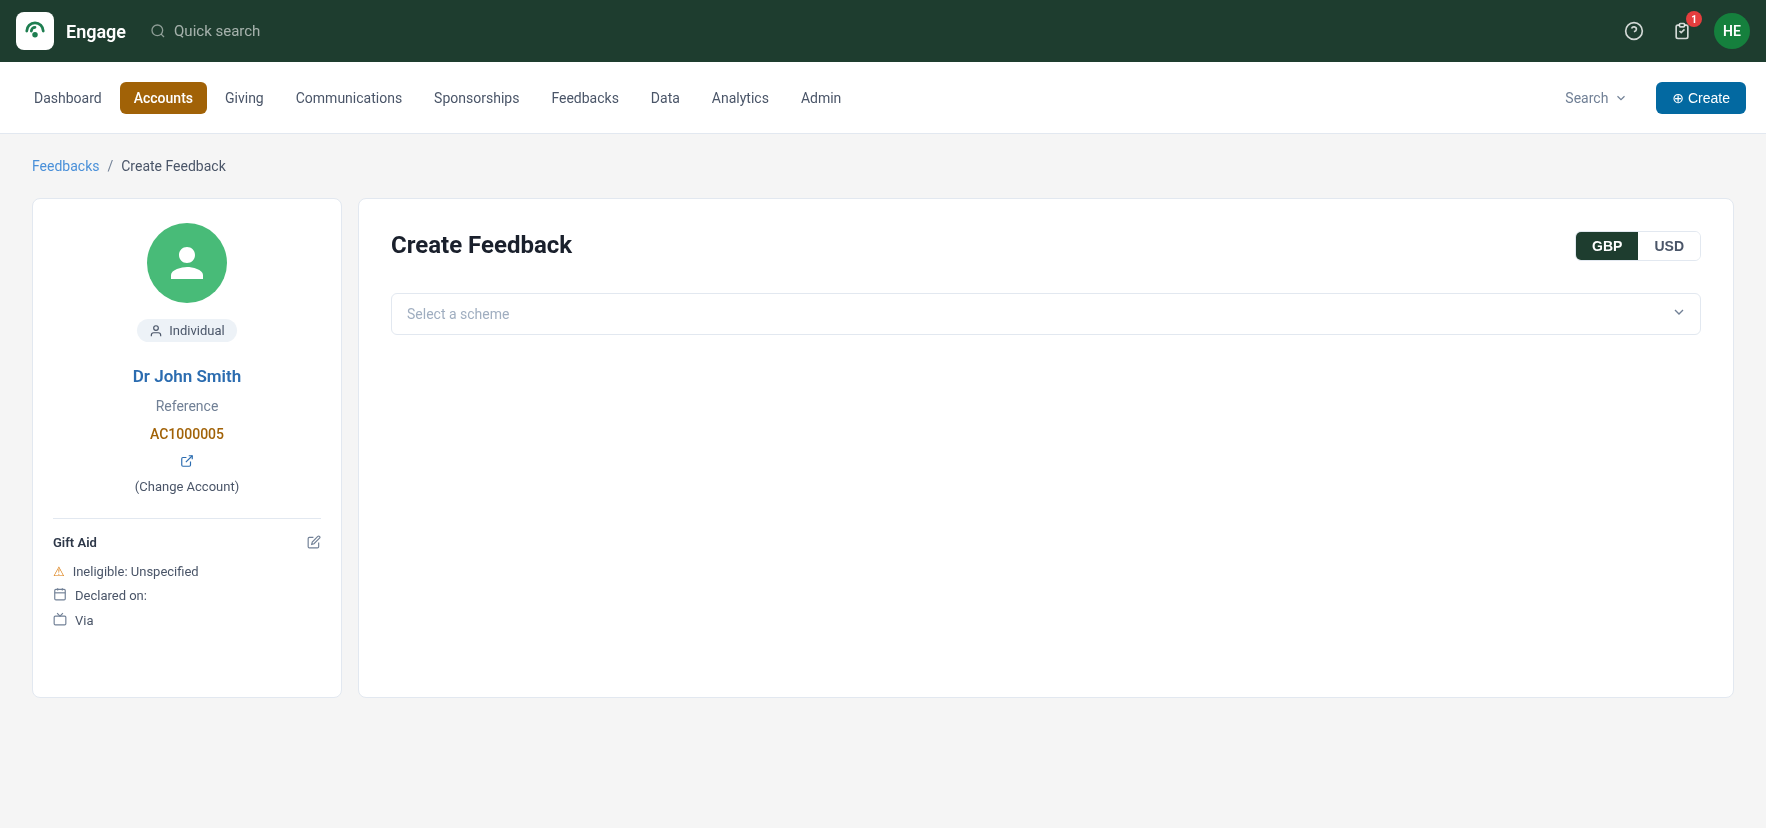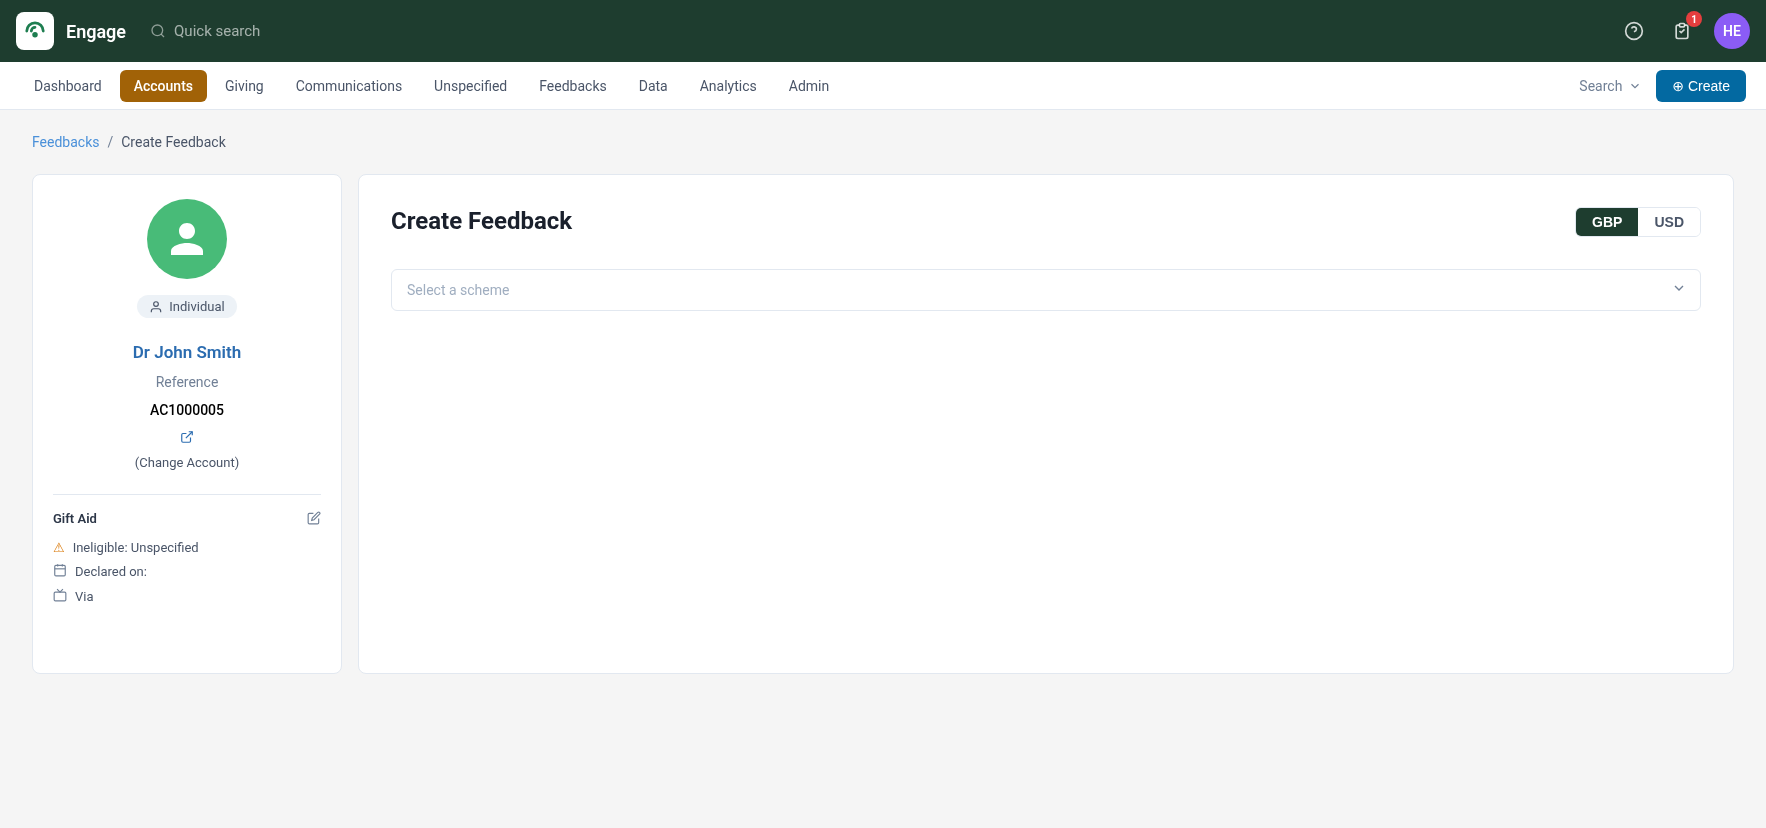--- a/index.html
+++ b/index.html
@@ -69,35 +69,35 @@
       font-size: 10px;
       display: flex;
       align-items: center;
       justify-content: center;
       font-weight: bold;
     }
     .avatar {
       width: 36px;
       height: 36px;
       border-radius: 50%;
-      background: #8b5cf6;
+      background: #15803d;
       color: white;
       display: flex;
       align-items: center;
       justify-content: center;
       font-size: 14px;
       font-weight: 600;
       cursor: pointer;
     }
 
     
     .secondary-nav {
       background: white;
       border-bottom: 1px solid #e2e8f0;
-      height: 48px;
+      height: 72px;
       display: flex;
       align-items: center;
       padding: 0 20px;
       gap: 4px;
     }
     .nav-item {
       padding: 8px 14px;
       border-radius: 6px;
       font-size: 14px;
       color: #4a5568;
@@ -106,21 +106,21 @@
     }
     .nav-item.active {
       background: #a16207;
       color: white;
       font-weight: 500;
     }
     .nav-right {
       margin-left: auto;
       display: flex;
       align-items: center;
-      gap: 4px;
+      gap: 18px;
     }
     .search-dropdown {
       display: flex;
       align-items: center;
       gap: 6px;
       color: #718096;
       font-size: 14px;
       cursor: pointer;
       padding: 6px 10px;
       border-radius: 4px;
@@ -210,21 +210,21 @@
       display: flex;
       align-items: center;
       justify-content: center;
       gap: 12px;
       font-size: 14px;
       color: #4a5568;
       margin-bottom: 8px;
       flex-direction: column;
     }
     .ref-label { color: #718096; }
-    .ref-value { color: #000000; font-weight: 500; }
+    .ref-value { color: #a16207; font-weight: 500; }
     .ext-link { color: #2b6cb0; cursor: pointer; }
     .change-account {
       color: #4a5568;
       font-size: 13px;
       cursor: pointer;
       text-align: center;
       margin-bottom: 24px;
     }
     .divider { border: none; border-top: 1px solid #e2e8f0; margin: 16px 0; }
     .section-title {
@@ -349,21 +349,21 @@
     </div>
     <div class="avatar">HE</div>
   </div>
 </div>
 
 <div class="secondary-nav">
   <div class="nav-item">Dashboard</div>
   <div class="nav-item active">Accounts</div>
   <div class="nav-item">Giving</div>
   <div class="nav-item">Communications</div>
-  <div class="nav-item">Unspecified</div>
+  <div class="nav-item">Sponsorships</div>
   <div class="nav-item">Feedbacks</div>
   <div class="nav-item">Data</div>
   <div class="nav-item">Analytics</div>
   <div class="nav-item">Admin</div>
   <div class="nav-right">
     <div class="search-dropdown">
       <span>Search</span>
       <svg width="14" height="14" viewBox="0 0 24 24" fill="none" stroke="#718096" stroke-width="2">
         <polyline points="6 9 12 15 18 9"></polyline>
       </svg>

